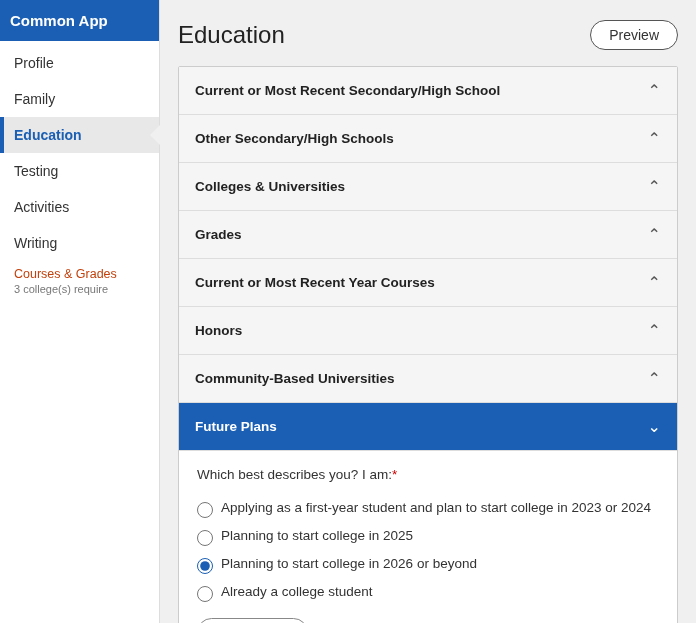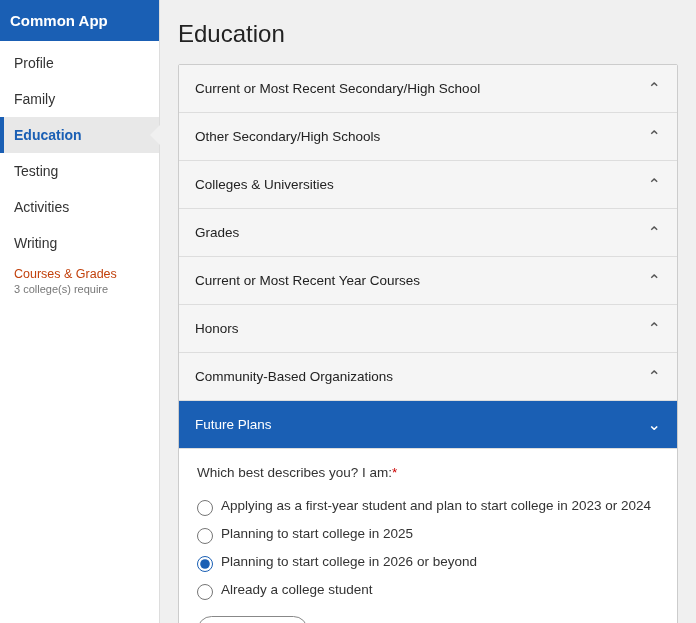--- a/index.html
+++ b/index.html
@@ -110,21 +110,21 @@
       display: flex;
       align-items: center;
       justify-content: space-between;
       padding: 14px 16px;
       border-bottom: 1px solid #ddd;
       cursor: pointer;
       background: #f5f5f5;
     }
     .accordion-row:last-child { border-bottom: none; }
     .accordion-label {
-      font-weight: normal;
+      font-weight: bold;
       font-size: 13.5px;
       color: #222;
     }
     .accordion-chevron {
       font-size: 16px;
       color: #555;
     }
     .accordion-row.active-section {
       background: #1a5fb4;
       color: #fff;
@@ -201,20 +201,21 @@
     <div class="sidebar-sub">
       <span>Courses &amp; Grades</span>
     </div>
     <div class="sidebar-sub-note">3 college(s) require</div>
   </nav>
 </aside>
 
 <main class="main">
   <div class="main-header">
     <h1 class="page-title">Education</h1>
+    <button class="preview-btn">Preview</button>
   </div>
 
   <div class="accordion-container">
 
     <div class="accordion-row">
       <span class="accordion-label">Current or Most Recent Secondary/High School</span>
       <span class="accordion-chevron">⌃</span>
     </div>
 
     <div class="accordion-row">
@@ -236,21 +237,21 @@
       <span class="accordion-label">Current or Most Recent Year Courses</span>
       <span class="accordion-chevron">⌃</span>
     </div>
 
     <div class="accordion-row">
       <span class="accordion-label">Honors</span>
       <span class="accordion-chevron">⌃</span>
     </div>
 
     <div class="accordion-row">
-      <span class="accordion-label">Community-Based Organizations</span>
+      <span class="accordion-label">Community-Based Universities</span>
       <span class="accordion-chevron">⌃</span>
     </div>
 
     <div class="accordion-row active-section">
       <span class="accordion-label">Future Plans</span>
       <span class="accordion-chevron">⌄</span>
     </div>
 
     <div class="expanded-content">
       <div class="question-label">

